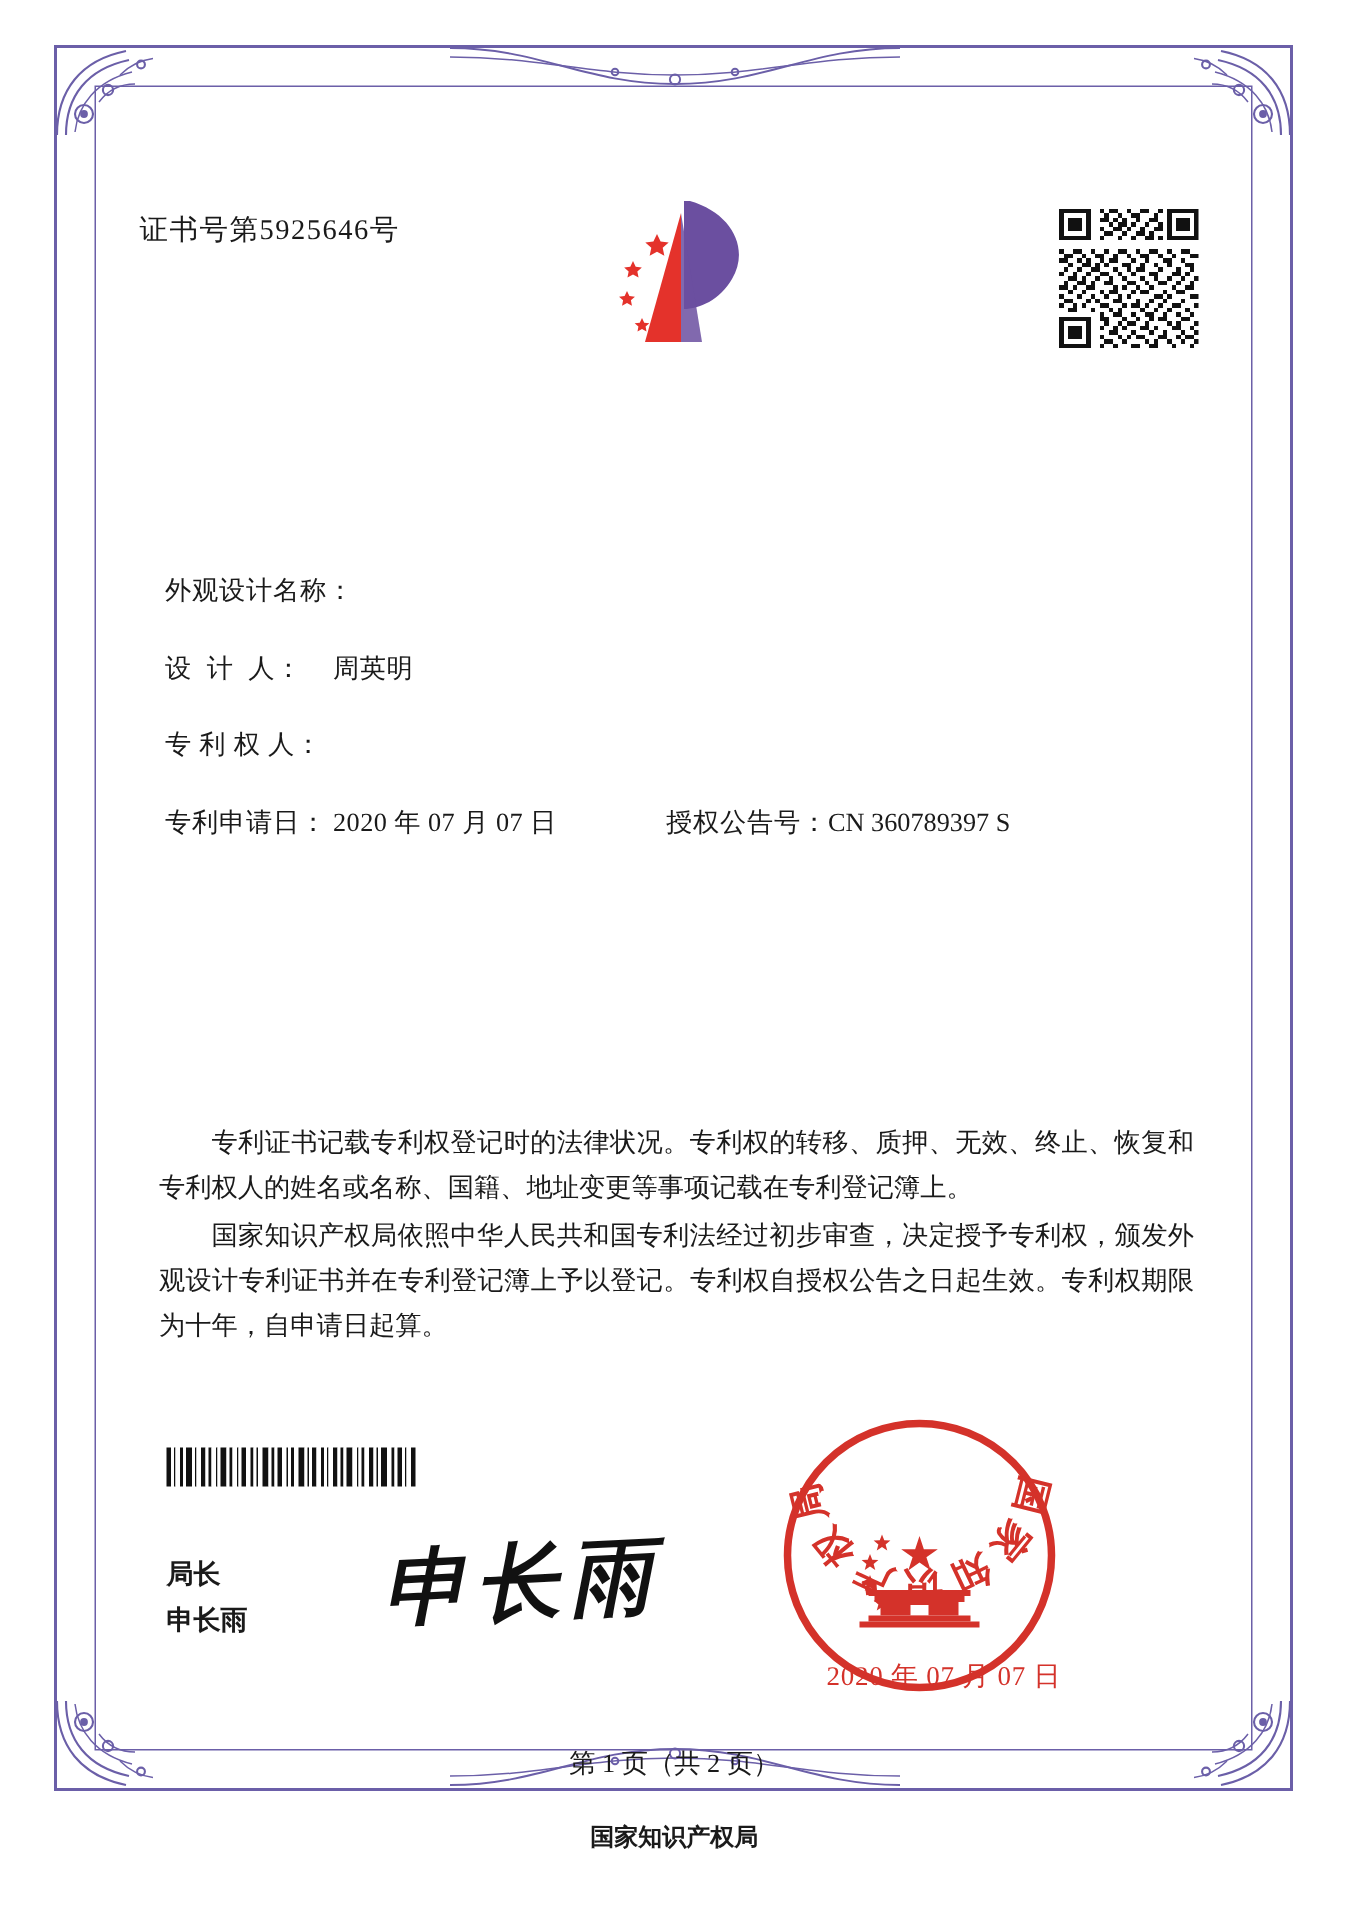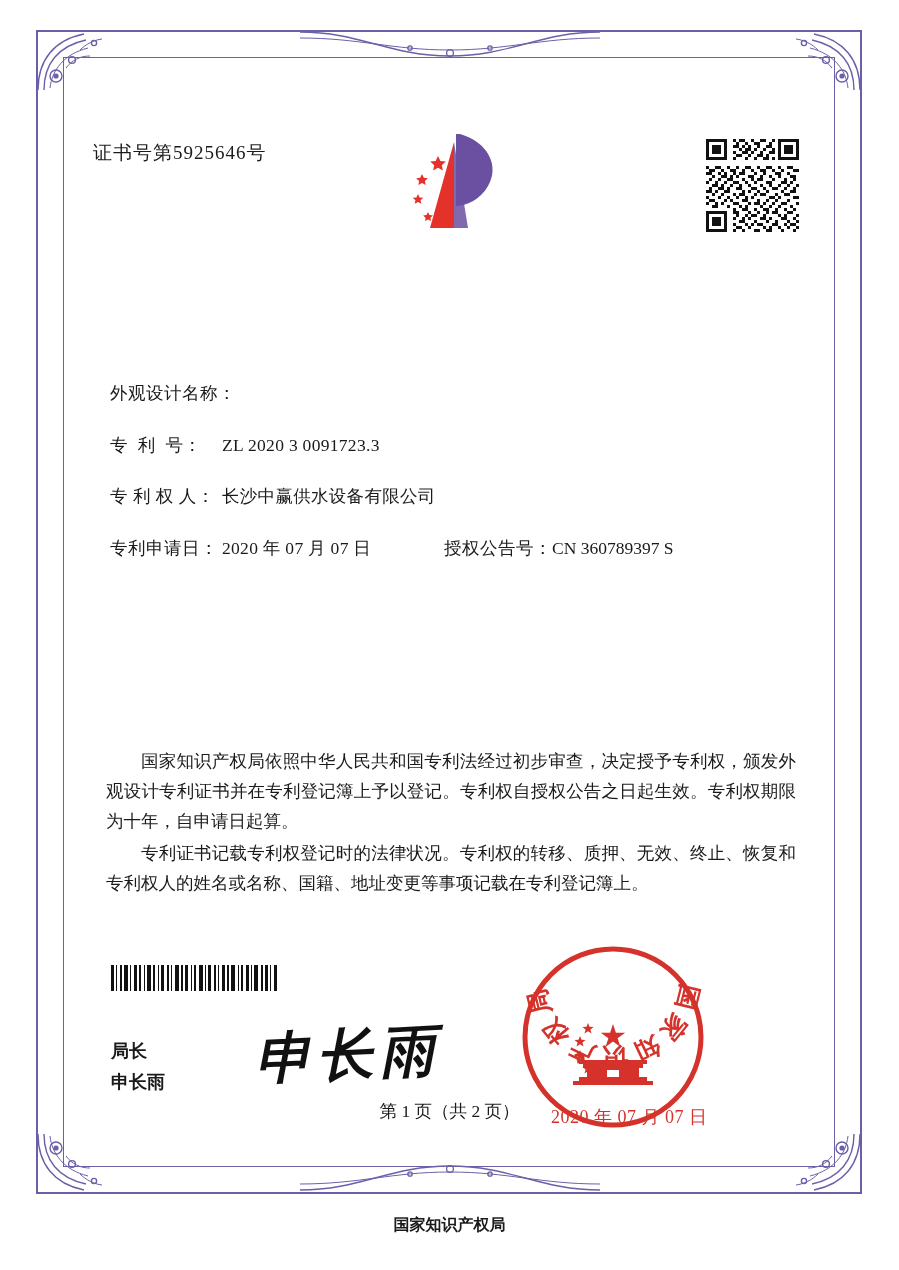--- a/index.html
+++ b/index.html
@@ -154,20 +154,21 @@
     height: 100%;
   }
 
   
   .sign-label {
     position: absolute;
     left: 111px; top: 1036px;
     font-size: 18px;
     font-weight: bold;
     line-height: 31px;
+    font-family: Liberation Mono, monospace;
   }
   .sign-script {
     position: absolute;
     left: 255px; top: 1018px;
     font-size: 56px;
     font-family: "Liberation Serif", "DejaVu Serif", serif;
     font-style: italic;
     font-weight: bold;
     letter-spacing: 6px;
     color: #111;
@@ -184,21 +185,21 @@
     position: absolute;
     left: 551px; top: 1105px;
     font-size: 18px;
     color: #d4322a;
     letter-spacing: 0.5px;
   }
 
   
   .page-no {
     position: absolute;
-    left: 0; top: 1099px;
+    left: 0; top: 1163px;
     width: 899px;
     text-align: center;
     font-size: 17.5px;
   }
   .footnote {
     position: absolute;
     left: 0; top: 1215px;
     width: 899px;
     text-align: center;
     font-size: 16px;
@@ -528,38 +529,37 @@
       </g>
     </svg>
   </div>
 
 
   <div class="fields">
     <div class="field-row">
       <span class="field-label">外观设计名称：</span>
     </div>
     <div class="field-row">
-      <span class="field-label">专  利  号：</span>
-      <span class="field-value">ZL 2020 3 0091723.3</span>
+      <span class="field-label">设  计  人：</span>
+      <span class="field-value">周英明</span>
     </div>
     <div class="field-row">
       <span class="field-label">专 利 权 人：</span>
-      <span class="field-value">长沙中赢供水设备有限公司</span>
     </div>
     <div class="field-row dual">
       <span class="field-label">专利申请日：</span>
       <span class="field-value">2020 年 07 月 07 日</span>
       <span class="field-label2">授权公告号：</span>
       <span class="field-value2">CN 360789397 S</span>
     </div>
   </div>
 
   <div class="paragraphs">
+    <p>专利证书记载专利权登记时的法律状况。专利权的转移、质押、无效、终止、恢复和专利权人的姓名或名称、国籍、地址变更等事项记载在专利登记簿上。</p>
     <p>国家知识产权局依照中华人民共和国专利法经过初步审查，决定授予专利权，颁发外观设计专利证书并在专利登记簿上予以登记。专利权自授权公告之日起生效。专利权期限为十年，自申请日起算。</p>
-    <p>专利证书记载专利权登记时的法律状况。专利权的转移、质押、无效、终止、恢复和专利权人的姓名或名称、国籍、地址变更等事项记载在专利登记簿上。</p>
   </div>
 
   <div class="barcode">
     <i style="width:3px"></i>
       <i style="width:2px;background:#fff"></i>
       <i style="width:1px"></i>
       <i style="width:3px;background:#fff"></i>
     <i style="width:2px"></i>
       <i style="width:2px;background:#fff"></i>
       <i style="width:4px"></i>

